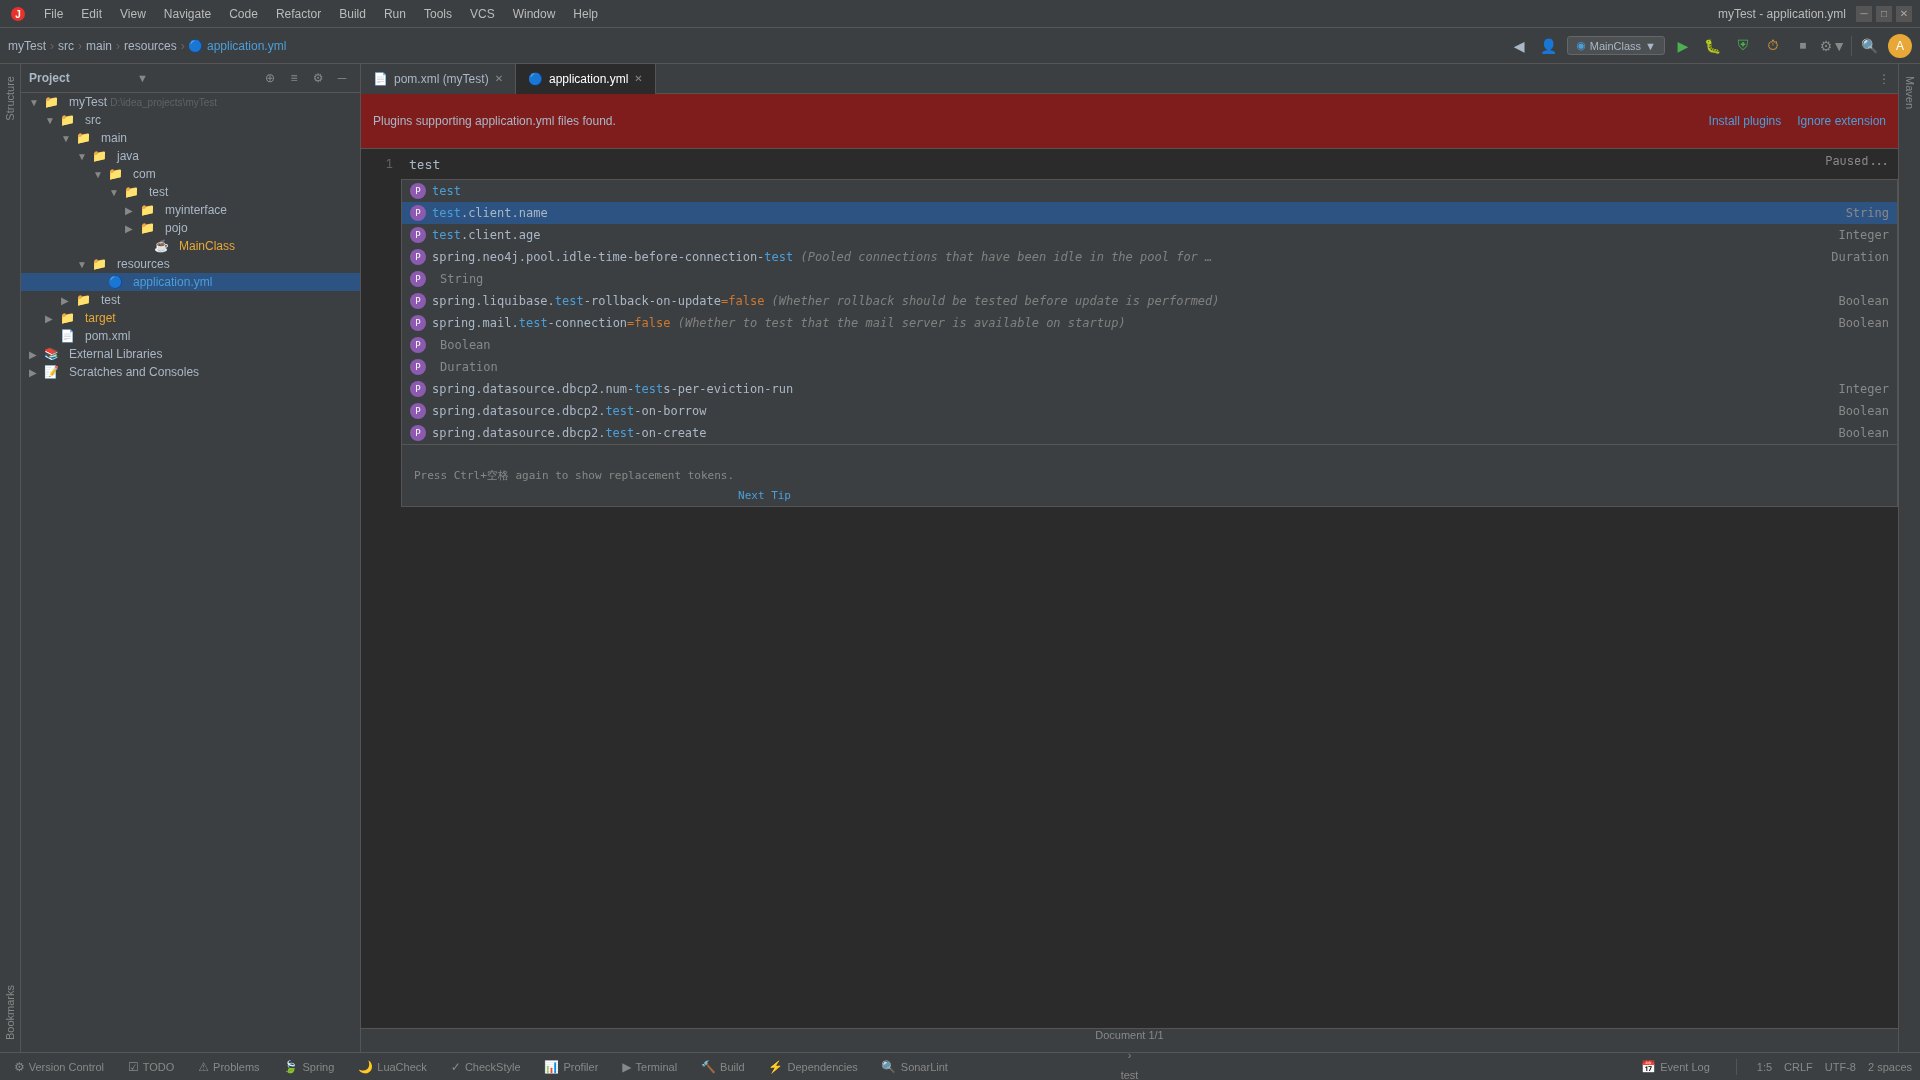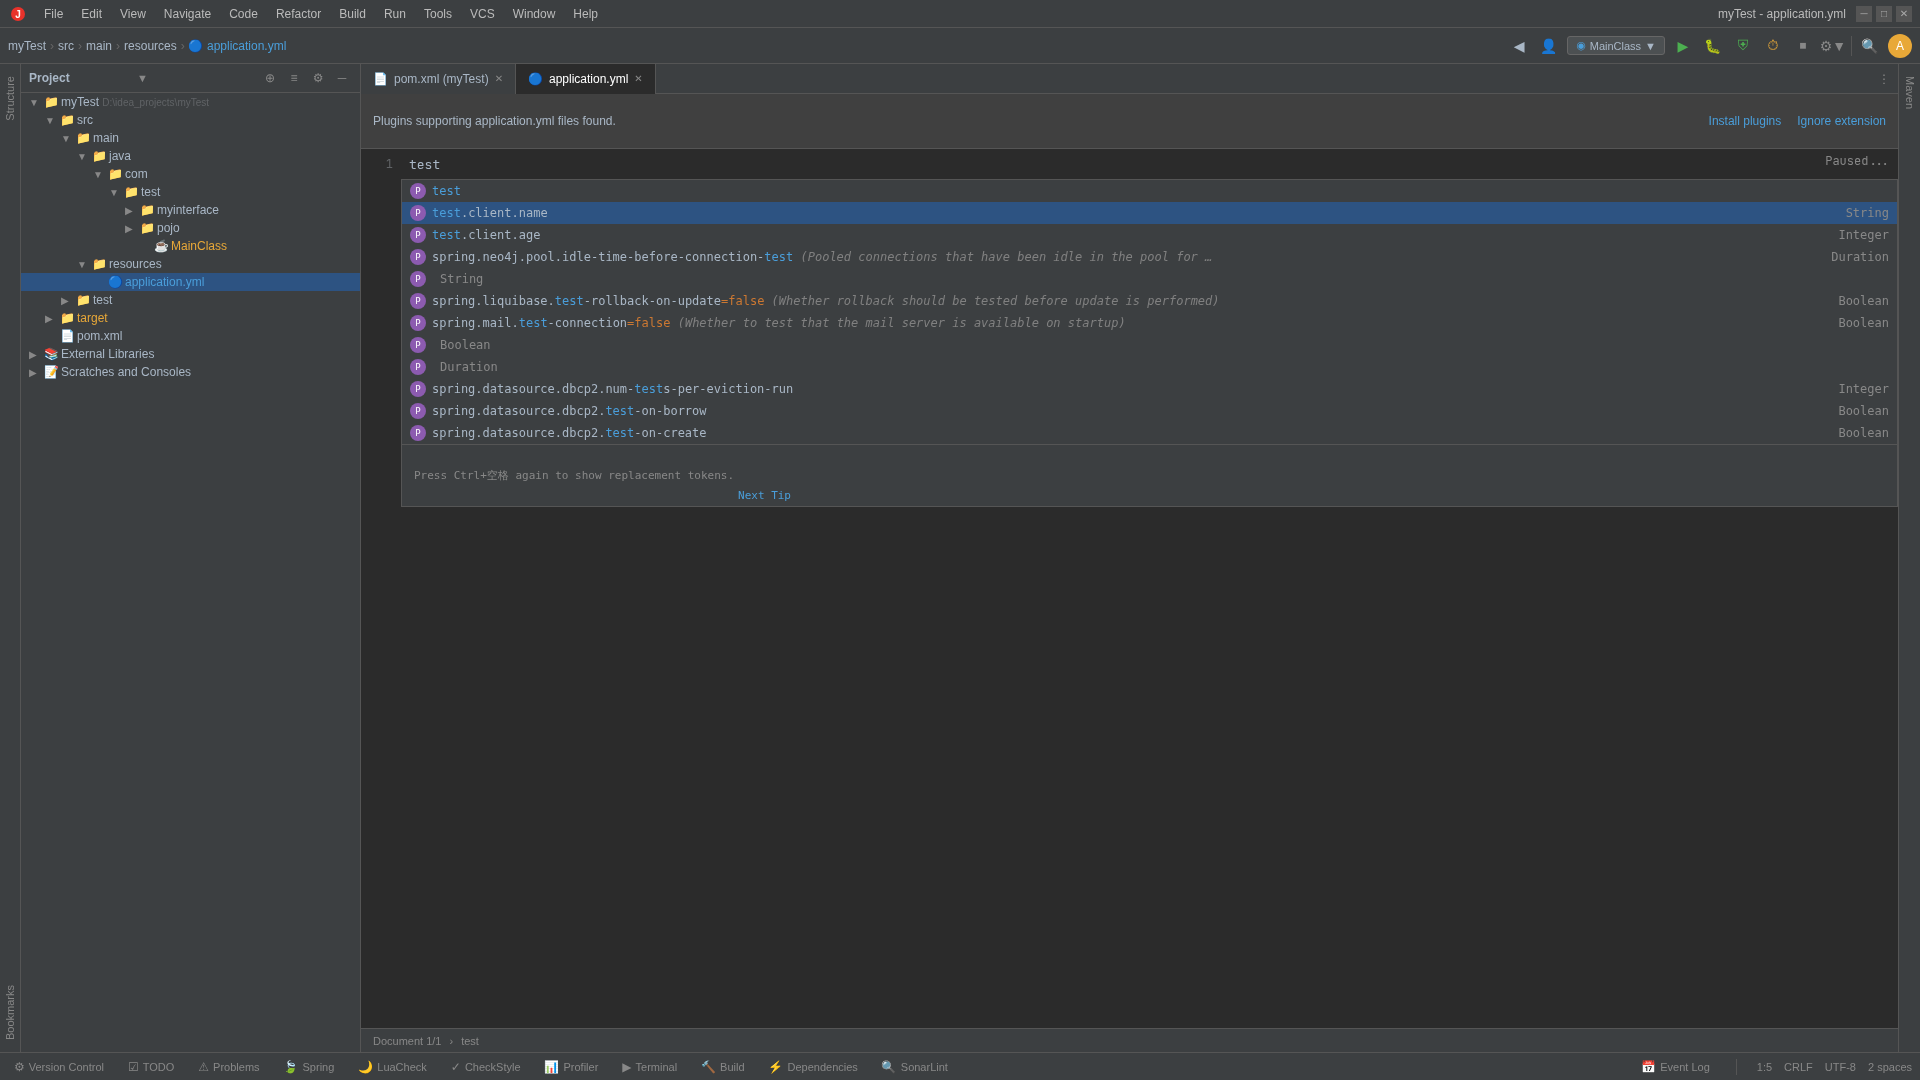--- a/index.html
+++ b/index.html
@@ -169,21 +169,21 @@
       font-size: 10px;
       color: #888;
       flex-shrink: 0;
     }
     .tree-icon {
       display: inline-block;
       width: 18px;
       flex-shrink: 0;
       text-align: center;
     }
-    .tree-label { color: #a9b7c6; }
+    .tree-label { color: #a9b7c6; margin-left: 8px; }
     .tree-label.blue { color: #4a9eda; }
     .tree-label.yellow { color: #e8a838; }
 
     
     #editor-area {
       flex: 1;
       display: flex;
       flex-direction: column;
       background: #2b2b2b;
     }
@@ -219,21 +219,21 @@
     }
     .tab-more {
       margin-left: auto;
       padding: 0 8px;
       cursor: pointer;
       color: #888;
     }
 
     
     #plugin-bar {
-      background: #404040;
+      background: #7f1d1d;
       border-bottom: 1px solid #555;
       padding: 20px 12px;
       display: flex;
       align-items: center;
       font-size: 12px;
       color: #a9b7c6;
     }
     .plugin-bar-text { flex: 1; }
     .plugin-bar-link {
       color: #4a9eda;
@@ -337,20 +337,21 @@
     #editor-statusbar {
       background: #3c3f41;
       height: 24px;
       border-top: 1px solid #555;
       display: flex;
       align-items: center;
       padding: 0 12px;
       font-size: 11px;
       color: #888;
       gap: 8px;
+      flex-direction: column;
     }
 
     
     #right-panels {
       width: 22px;
       background: #3c3f41;
       border-left: 1px solid #555;
       display: flex;
       flex-direction: column;
       align-items: center;

